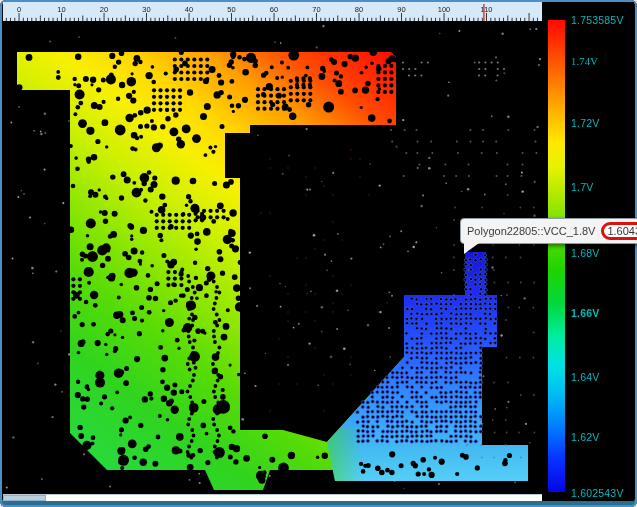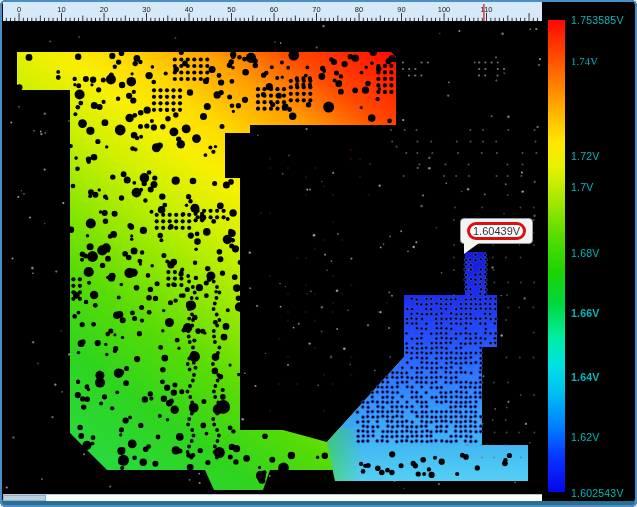--- a/index.html
+++ b/index.html
@@ -1787,31 +1787,32 @@
           <circle cx="368.2" cy="465.5" r="2.5" fill="#000"></circle>
         </g>
     </svg>
   </div>
 
   <div id="rightPanel"></div>
   <div id="colorbar"></div>
   <div id="cbLabels">
       <span class="cbLabel" style="top: 20px;">1.753585V</span>
       <span class="cbLabel" style="top: 61px; font-family: Liberation Serif, serif;">1.74V</span>
-      <span class="cbLabel" style="top: 123px; margin-top: 33px;">1.72V</span>
+      <span class="cbLabel" style="top: 123px;">1.72V</span>
       <span class="cbLabel" style="top: 187px;">1.7V</span>
       <span class="cbLabel" style="top: 253px;">1.68V</span>
       <span class="cbLabel" style="top: 313px; font-weight: bold;">1.66V</span>
-      <span class="cbLabel" style="top: 377px; font-weight: bold;">1.64V</span>
+      <span class="cbLabel" style="top: 377px;">1.64V</span>
       <span class="cbLabel" style="top: 437px;">1.62V</span>
       <span class="cbLabel" style="top: 493px;">1.602543V</span>
     </div>
 
   <div id="scrollbar">
     <div id="scrollThumb"></div>
   </div>
 
   <div id="tooltip">
+    <span>Polygon22805::VCC_1.8V</span>
     <span class="ring">1.60439V</span>
     <div id="tooltipTail"></div>
   </div>
 
 </div>
 
 </body></html>

